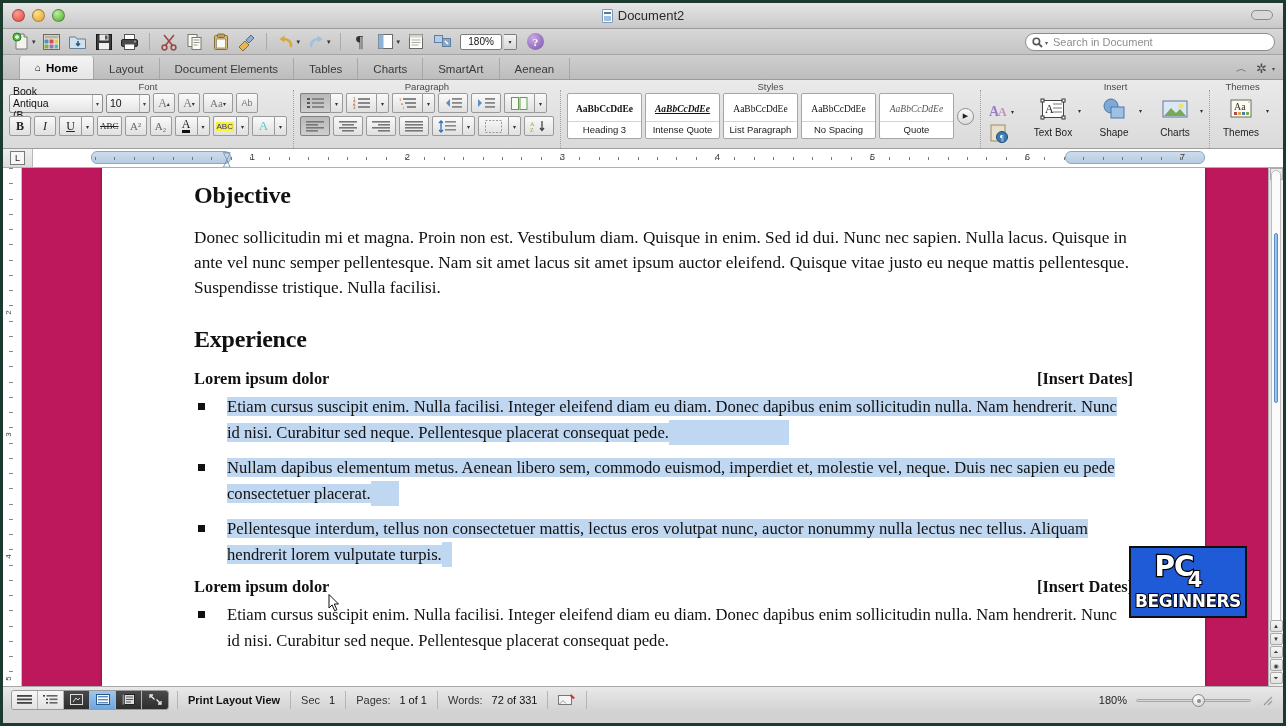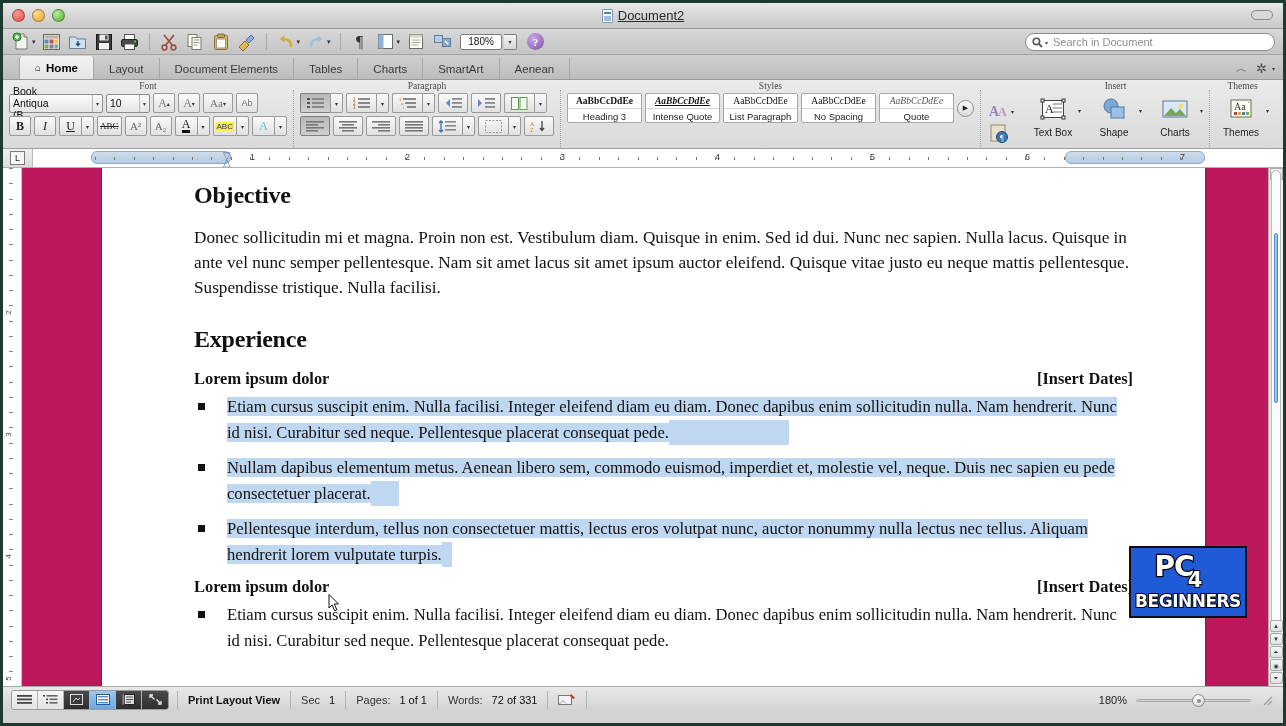--- a/index.html
+++ b/index.html
@@ -24,21 +24,21 @@
     display:flex; align-items:center;
   }
   .traffic { display:flex; gap:7px; margin-left:9px; }
   .tl { width:13px;height:13px;border-radius:50%; border:1px solid rgba(0,0,0,.33); }
   .tl.r{ background:radial-gradient(circle at 35% 30%, #ff9a92, #e04a3f);}
   .tl.y{ background:radial-gradient(circle at 35% 30%, #ffe08a, #e0a12c);}
   .tl.g{ background:radial-gradient(circle at 35% 30%, #b9f09a, #4faa2d);}
   .title-center {
     position:absolute; left:0; right:0; text-align:right;
     font-size:13px; color:#2a2a2a; font-weight:400;
-    display:flex; align-items:center; justify-content:center; gap:5px;text-decoration:underline;
+    display:flex; align-items:center; justify-content:center; gap:5px;
   }
   .doc-ico {
     width:11px;height:14px;background:#fff;border:1px solid #7e99b5;border-radius:1px;
     position:relative; display:inline-block;
   }
   .doc-ico:after{content:"";position:absolute;left:1px;top:2px;width:7px;height:2px;background:#4f7cb0;}
   .doc-ico:before{content:"";position:absolute;left:1px;top:6px;width:7px;height:5px;background:#9dc0e0;}
   .tb-right{ position:absolute; right:10px; top:7px; }
   .pill { width:22px;height:10px;border:1px solid #8a8a8a;border-radius:5px;background:#d8d8d8;}
 
@@ -92,21 +92,21 @@
   .gear{font-size:13px;color:#4a4a4a;}
   .gear-caret{font-size:6px;color:#4a4a4a;margin-left:-4px;}
 
   
   .ribbon{
     height:69px; background:linear-gradient(#eaeaea,#dadada);
     border-bottom:1px solid #9e9e9e; display:flex; position:relative;
   }
   .grp{ display:flex; flex-direction:column; align-items:center; position:relative;
         padding:0 6px; }
-  .grp-title{ font-size:9.5px;color:#4a4a4a; height:13px; line-height:13px;font-family:Liberation Serif, serif;}
+  .grp-title{ font-size:9.5px;color:#4a4a4a; height:13px; line-height:13px;}
   .grp-body{ display:flex; flex-direction:column; gap:3px; }
   .row{ display:flex; align-items:center; gap:3px;}
   .divider{ width:1px; border-left:1px dotted #a0a0a0; height:58px; align-self:flex-end; }
 
   .ctl{ height:19px;background:linear-gradient(#fcfcfc,#e4e4e4);
     border:1px solid #8c8c8c;border-radius:2px;display:flex;align-items:center;
     font-size:10.5px;color:#111;padding:0 3px;}
   .fontname{width:94px;justify-content:space-between;gap:25px;}
   .fontsize{width:44px;justify-content:space-between;}
   .cbcaret{font-size:6px;color:#444;border-left:1px solid #b5b5b5;padding-left:3px;height:100%;
@@ -123,21 +123,21 @@
   .caret-mini{font-size:6px;color:#333;}
   .ibtn-pair{display:flex;}
   .ibtn-pair .ibtn{border-radius:2px 0 0 2px;border-right:none;}
   .ibtn-pair .drop{width:13px;height:20px;background:linear-gradient(#fafafa,#e0e0e0);
     border:1px solid #9a9a9a;border-radius:0 2px 2px 0;display:flex;align-items:center;
     justify-content:center;font-size:6px;color:#333;}
 
   
   .styles-gallery{display:flex;align-items:center;gap:3px;}
   .style-card{
-    width:75px;height:30px;background:#fff;border:1px solid #a6a6a6;border-radius:2px;
+    width:75px;height:46px;background:#fff;border:1px solid #a6a6a6;border-radius:2px;
     display:flex;flex-direction:column;align-items:center;justify-content:center;
   }
   .style-prev{font-size:9.5px;font-family:"Liberation Serif",serif;color:#111;
     height:24px;display:flex;align-items:center;}
   .style-prev.b{font-weight:bold;}
   .style-prev.i{font-style:italic;font-weight:bold;text-decoration:underline;}
   .style-prev.it{font-style:italic;color:#555;}
   .style-lbl{font-size:9.5px;color:#222;border-top:1px solid #d3d3d3;width:100%;
     text-align:center;padding-top:2px;}
   .gal-more{width:17px;height:17px;border-radius:50%;

